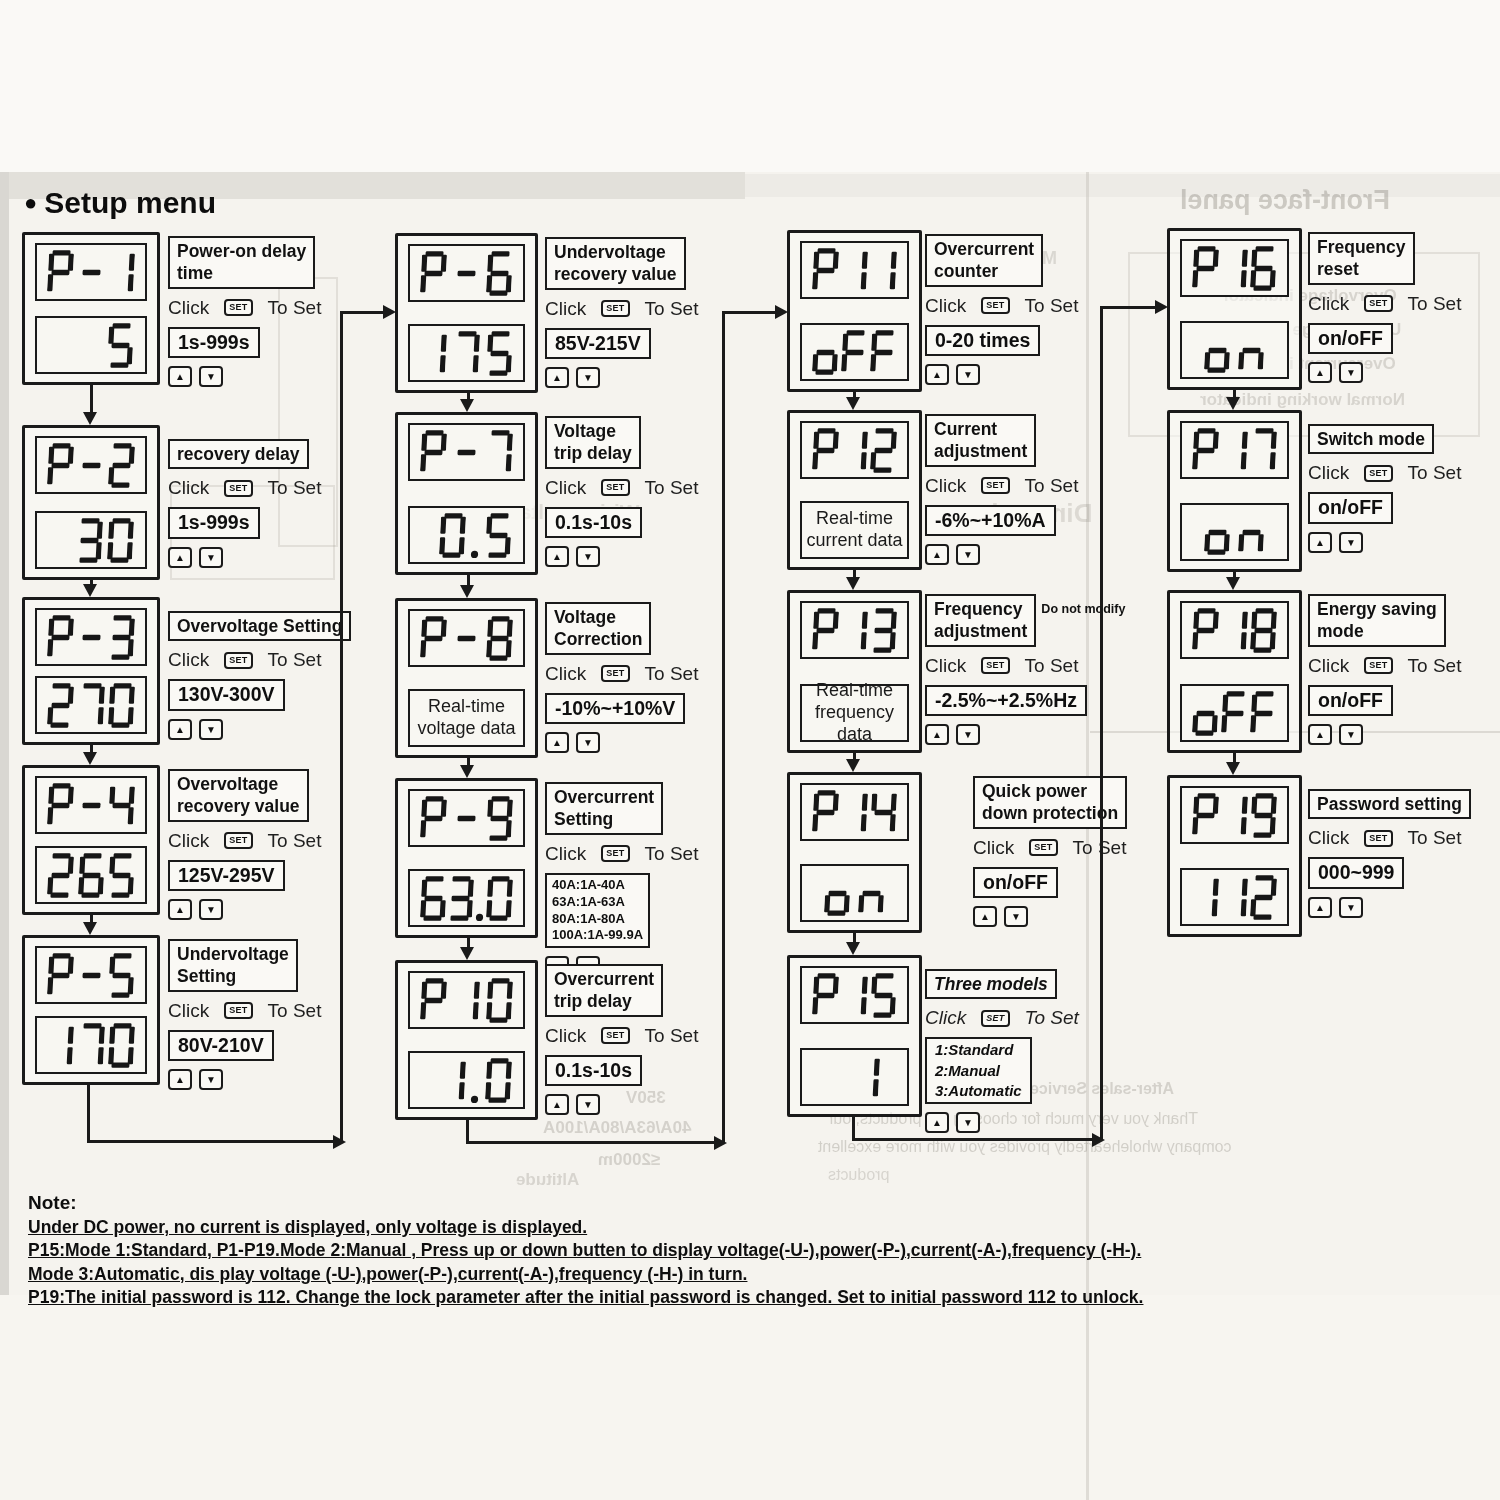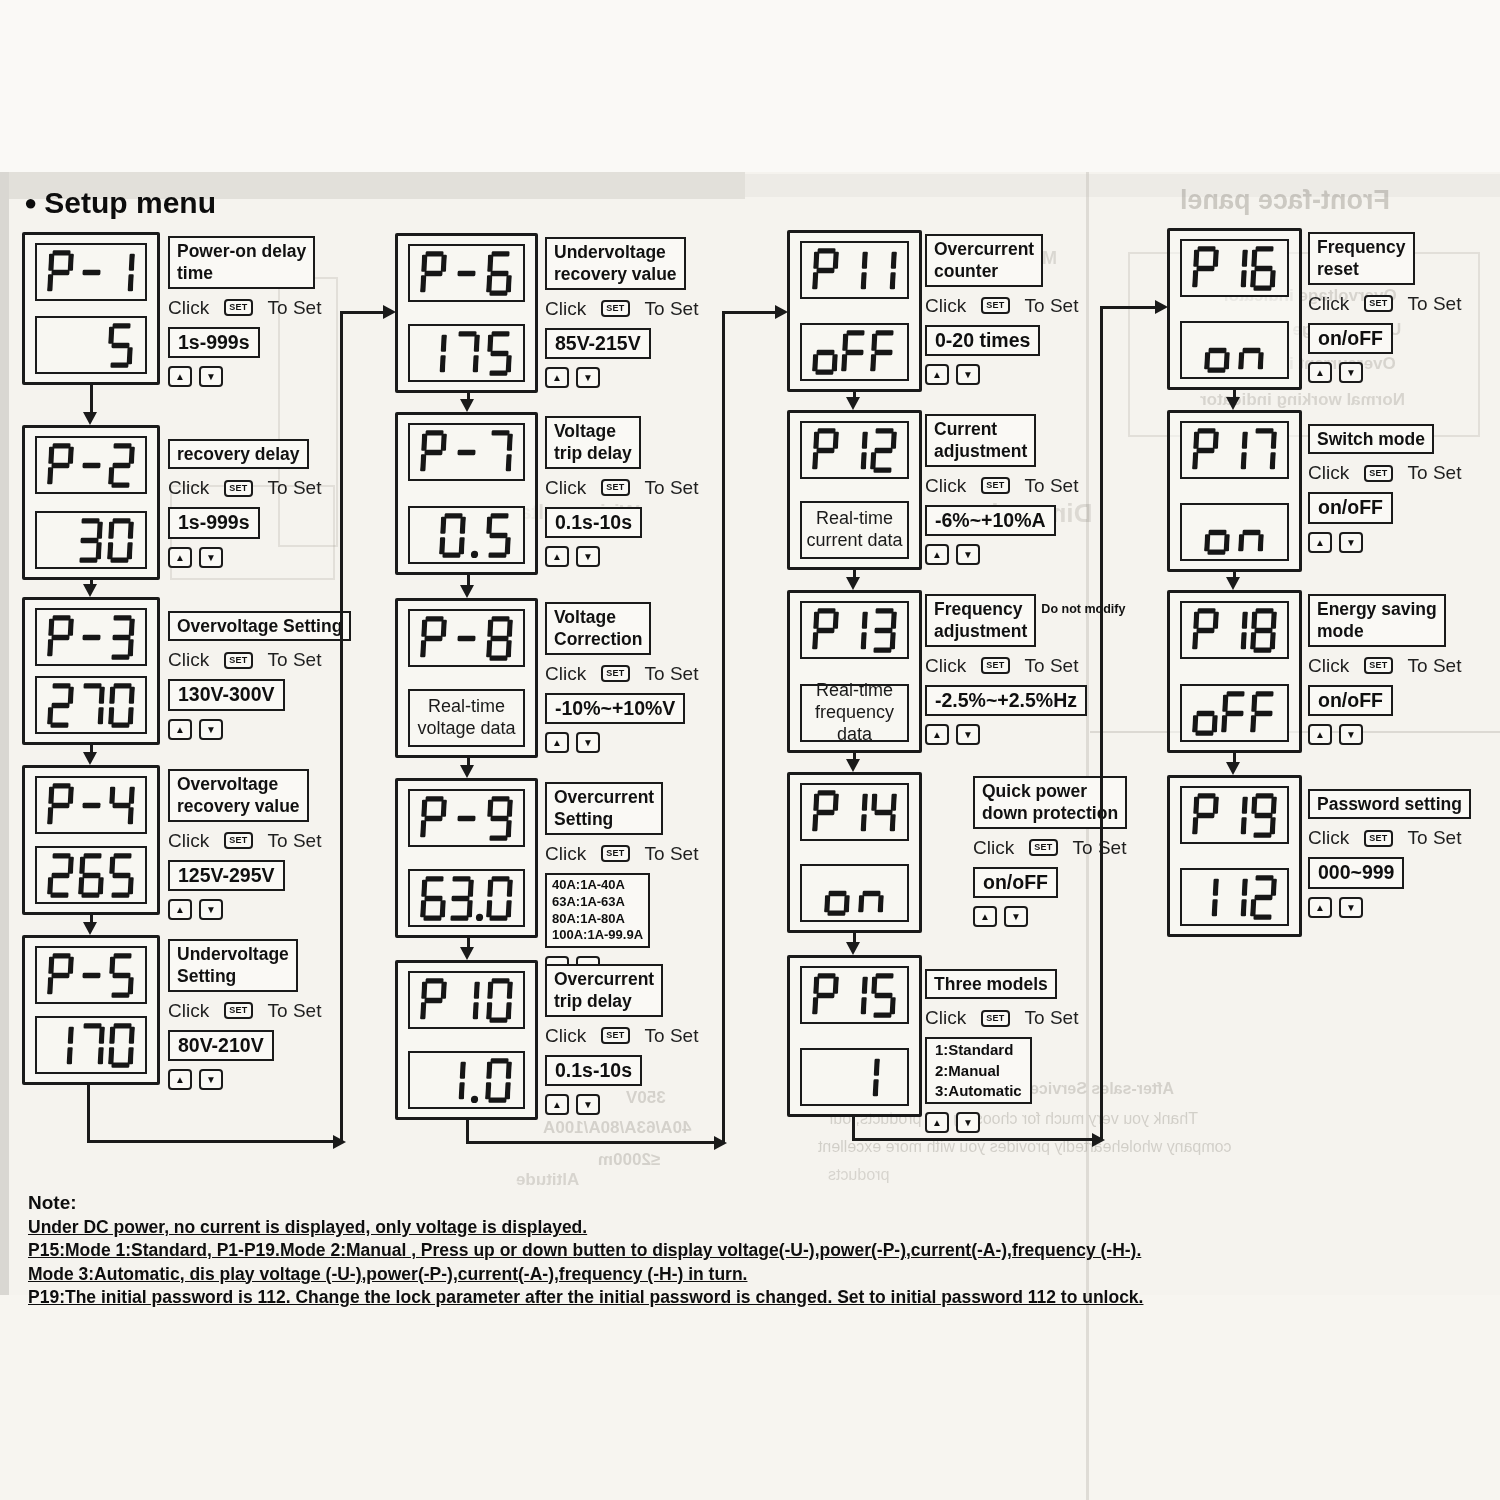--- a/index.html
+++ b/index.html
@@ -876,21 +876,21 @@
             <rect x="8" y="88" width="40" height="12" rx="3"></rect>
           </svg>
         </div>
         <div class="lcd val right2">
           <svg class="segch" viewBox="0 0 56 100">
             <rect x="44" y="8" width="12" height="38" rx="3"></rect>
             <rect x="44" y="54" width="12" height="38" rx="3"></rect>
           </svg>
         </div>
       </div>
-      <div class="stack" style="left: 925px; top: 969px; width: 200px;">
+      <div class="stack" style="left: 925px; top: 969px; width: 200px; font-style: italic;">
         <div class="labelbox">
           <div class="lline">Three models</div>
         </div>
         <div class="clickrow">
           <span class="ctext">Click</span>
           <span class="setbtn">SET</span>
           <span class="ctext">To Set</span>
         </div>
         <div class="rangebox r3">
           <div class="rline">1:Standard</div>

